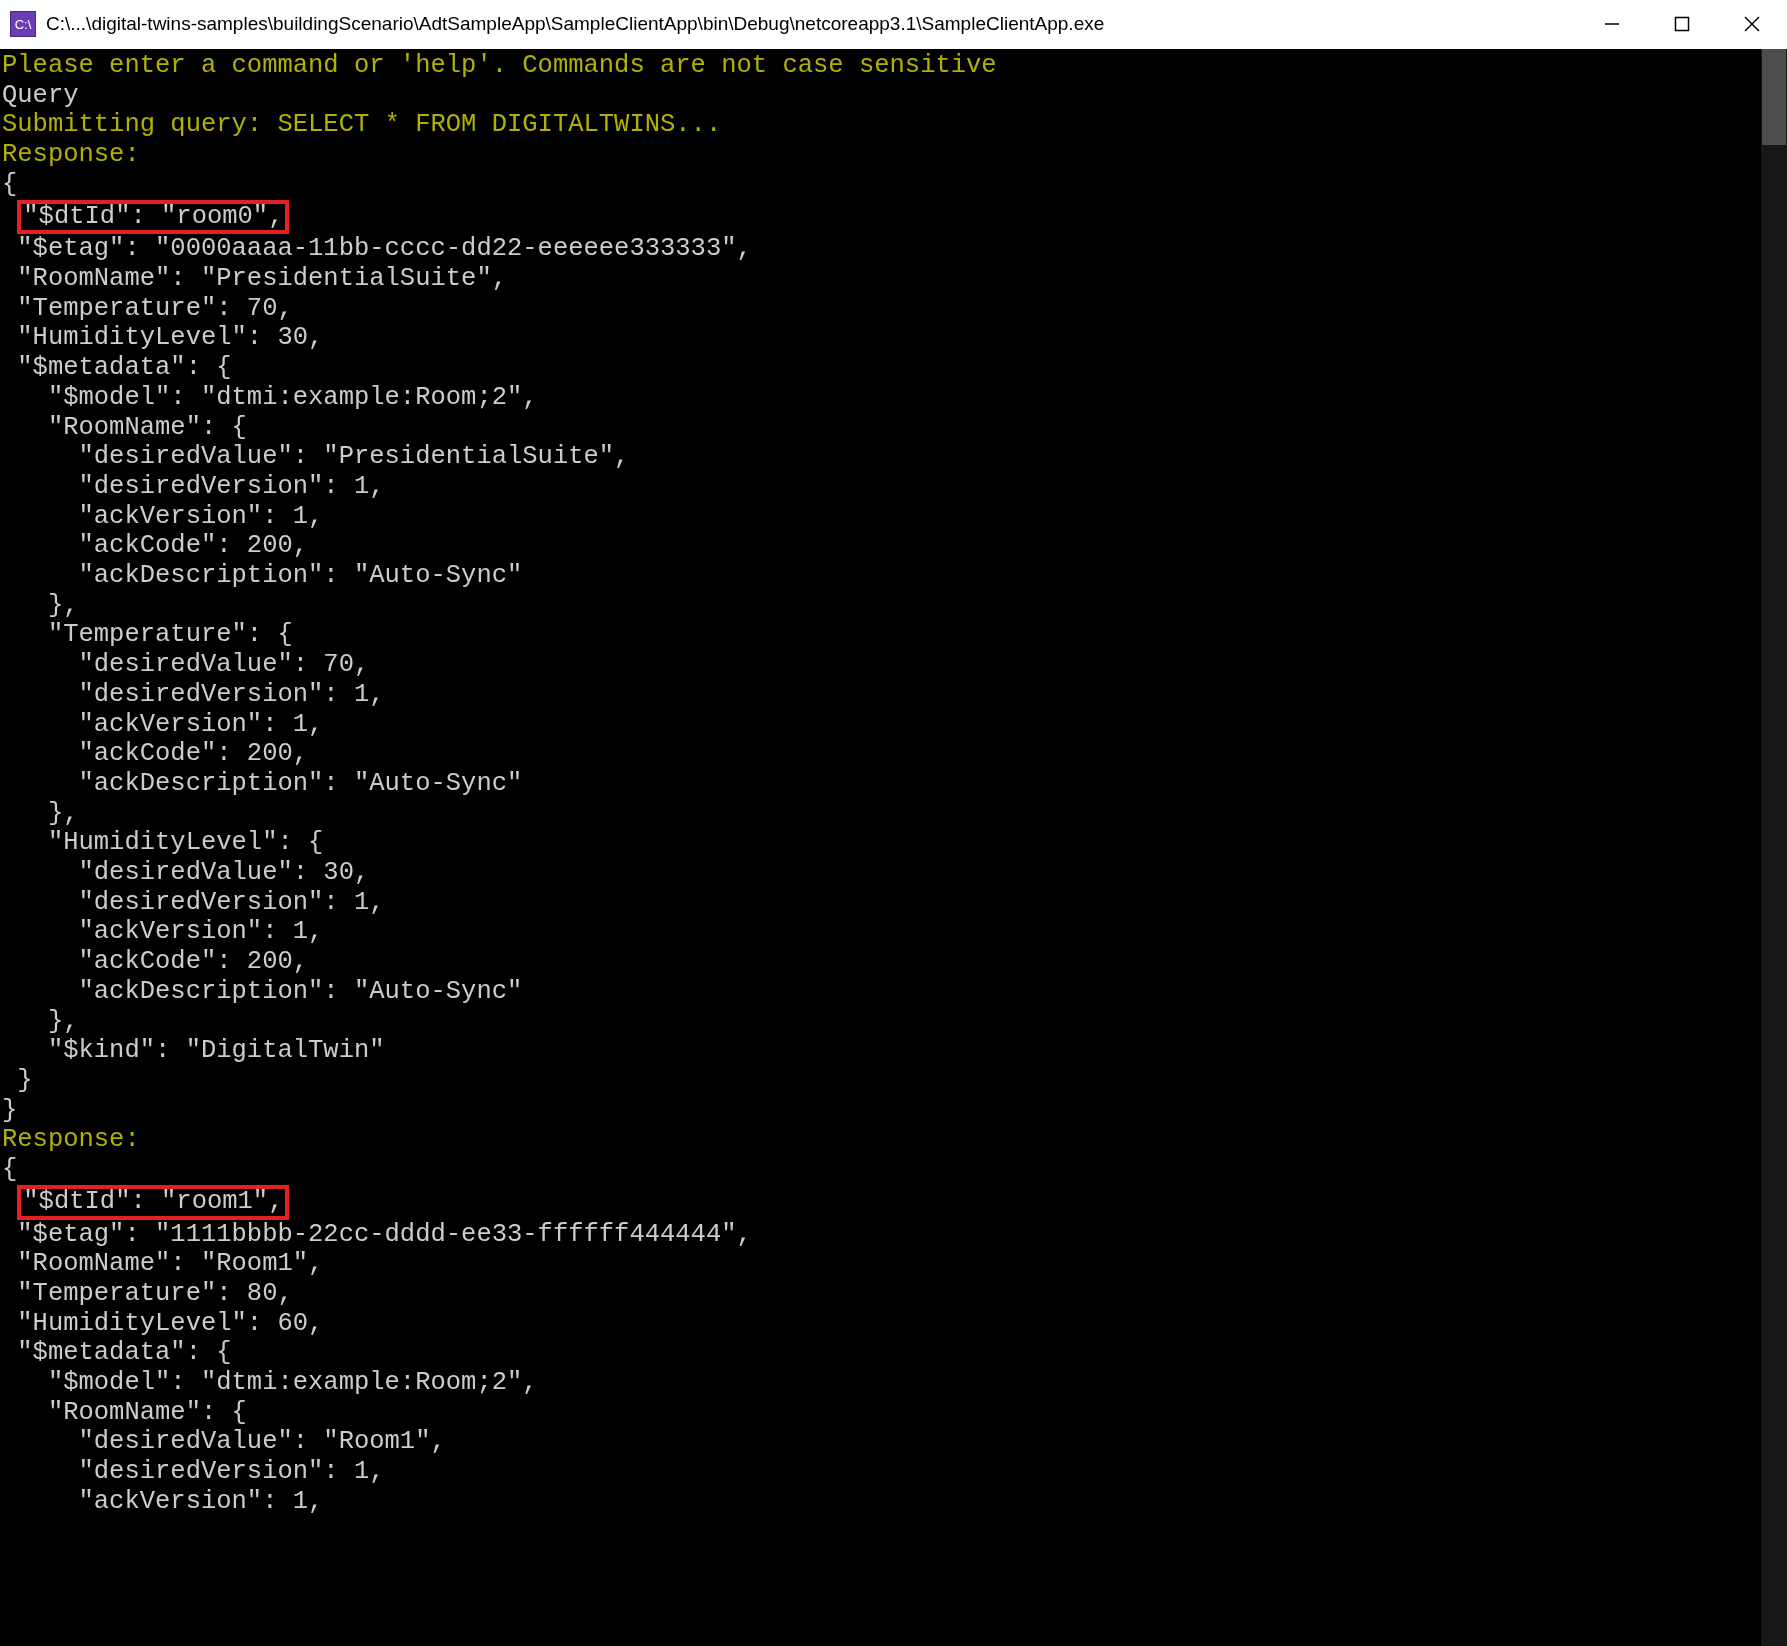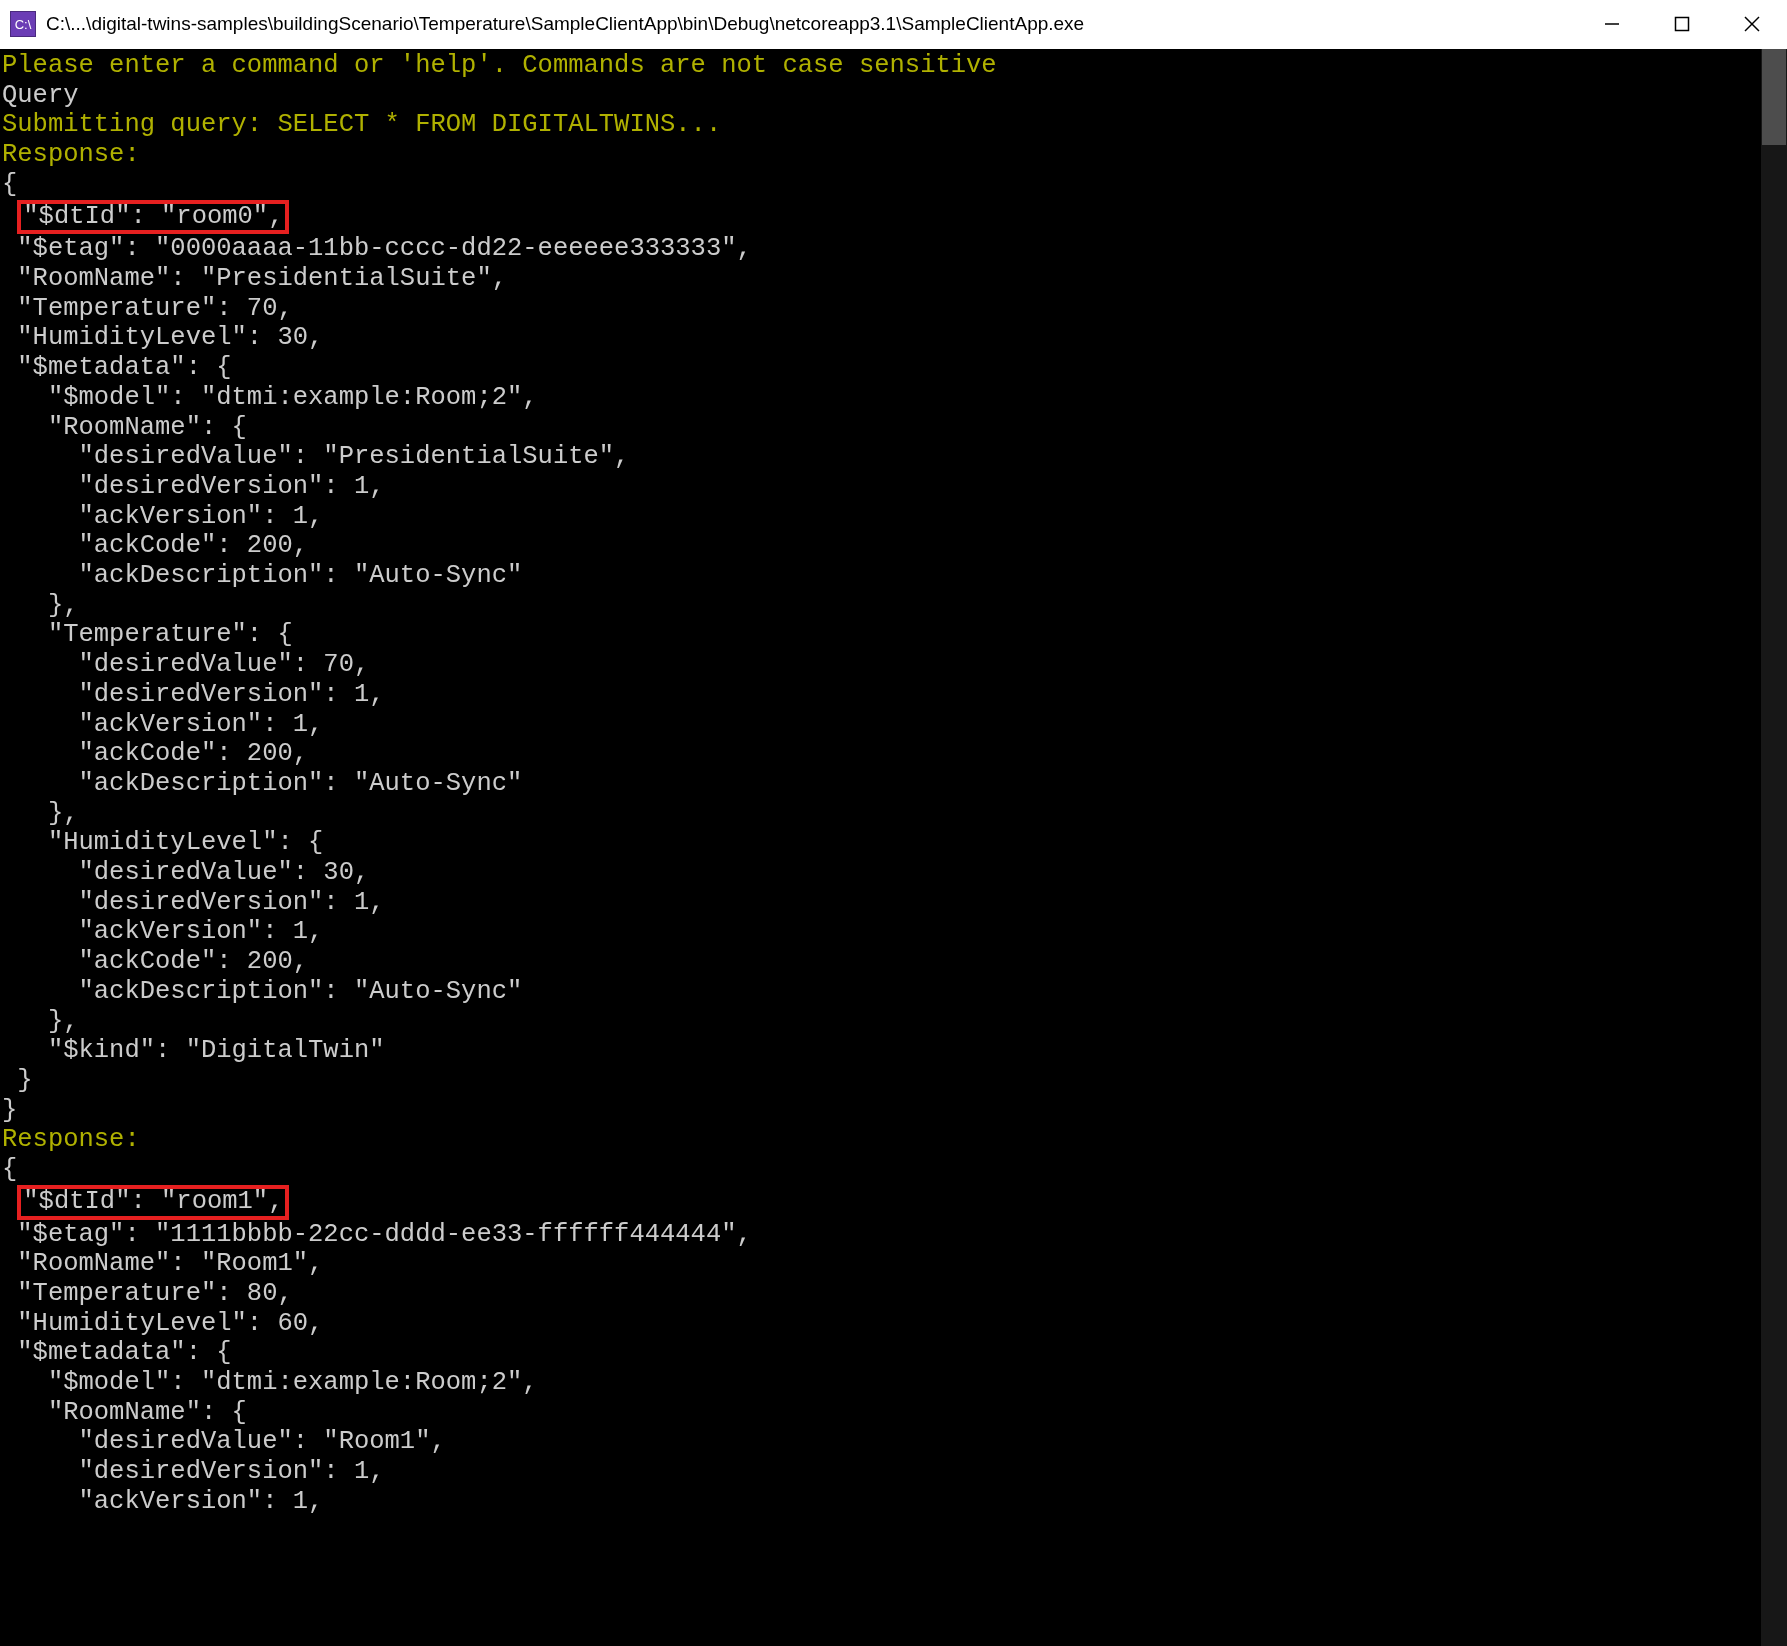--- a/index.html
+++ b/index.html
@@ -99,21 +99,21 @@
     line-height: 1.05;
   }
 </style>
 </head>
 <body>
 
 <div class="window">
 
   <div class="title-bar">
     <span class="title-icon">C:\</span>
-    <span class="title-text">C:\...\digital-twins-samples\buildingScenario\Temperature\SampleClientApp\bin\Debug\netcoreapp3.1\SampleClientApp.exe</span>
+    <span class="title-text">C:\...\digital-twins-samples\buildingScenario\AdtSampleApp\SampleClientApp\bin\Debug\netcoreapp3.1\SampleClientApp.exe</span>
     <div class="win-controls">
       <div class="win-btn">
         <svg width="16" height="16" viewBox="0 0 16 16">
           <line x1="1" y1="8" x2="15" y2="8" stroke="currentColor" stroke-width="1.5"></line>
         </svg>
       </div>
       <div class="win-btn">
         <svg width="16" height="16" viewBox="0 0 16 16">
           <rect x="1.5" y="1.5" width="13" height="13" fill="none" stroke="currentColor" stroke-width="1.5"></rect>
         </svg>

